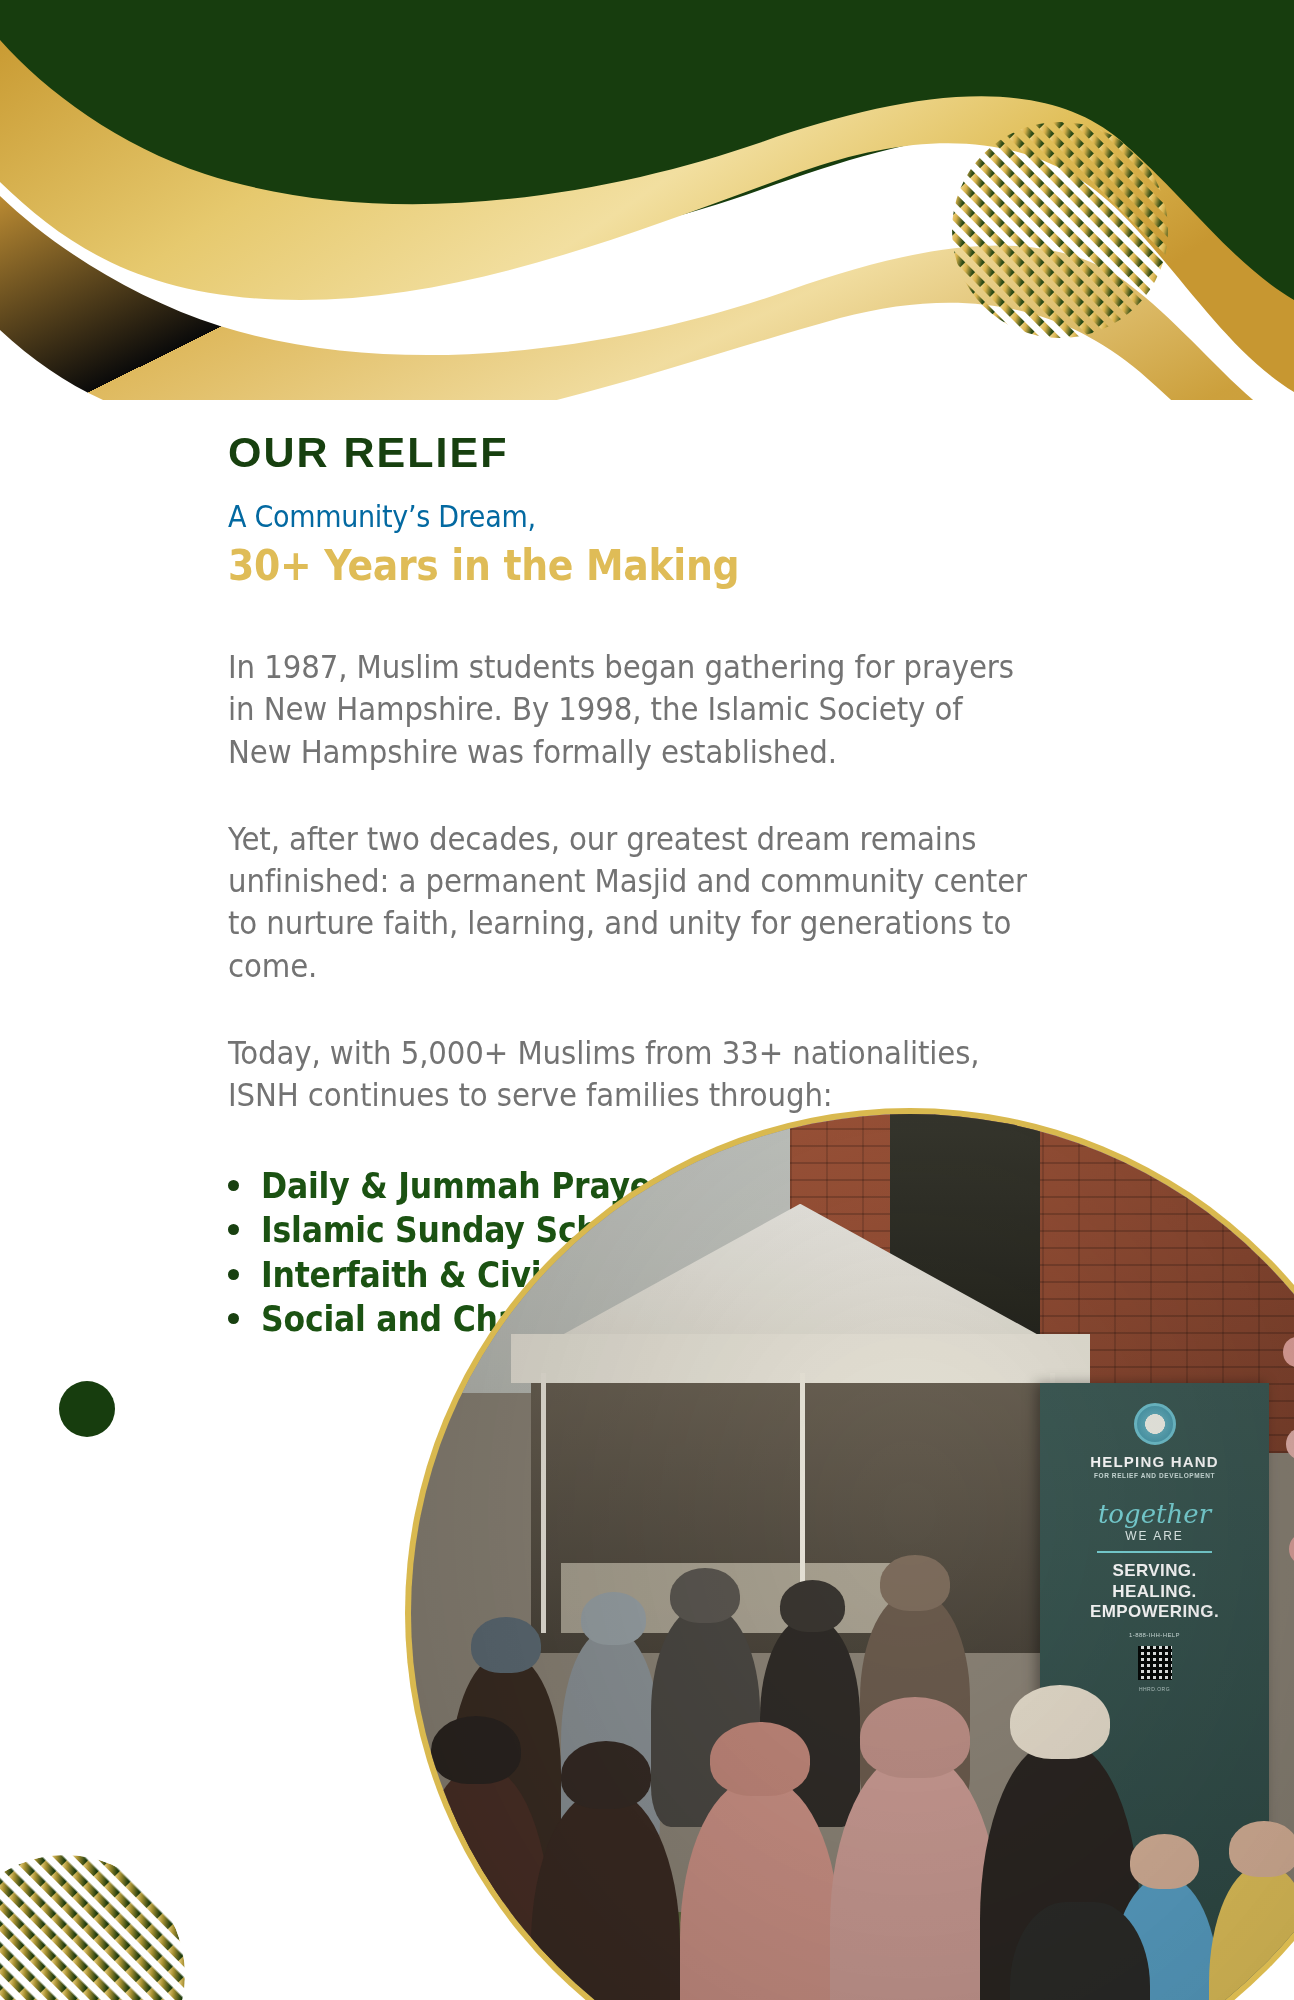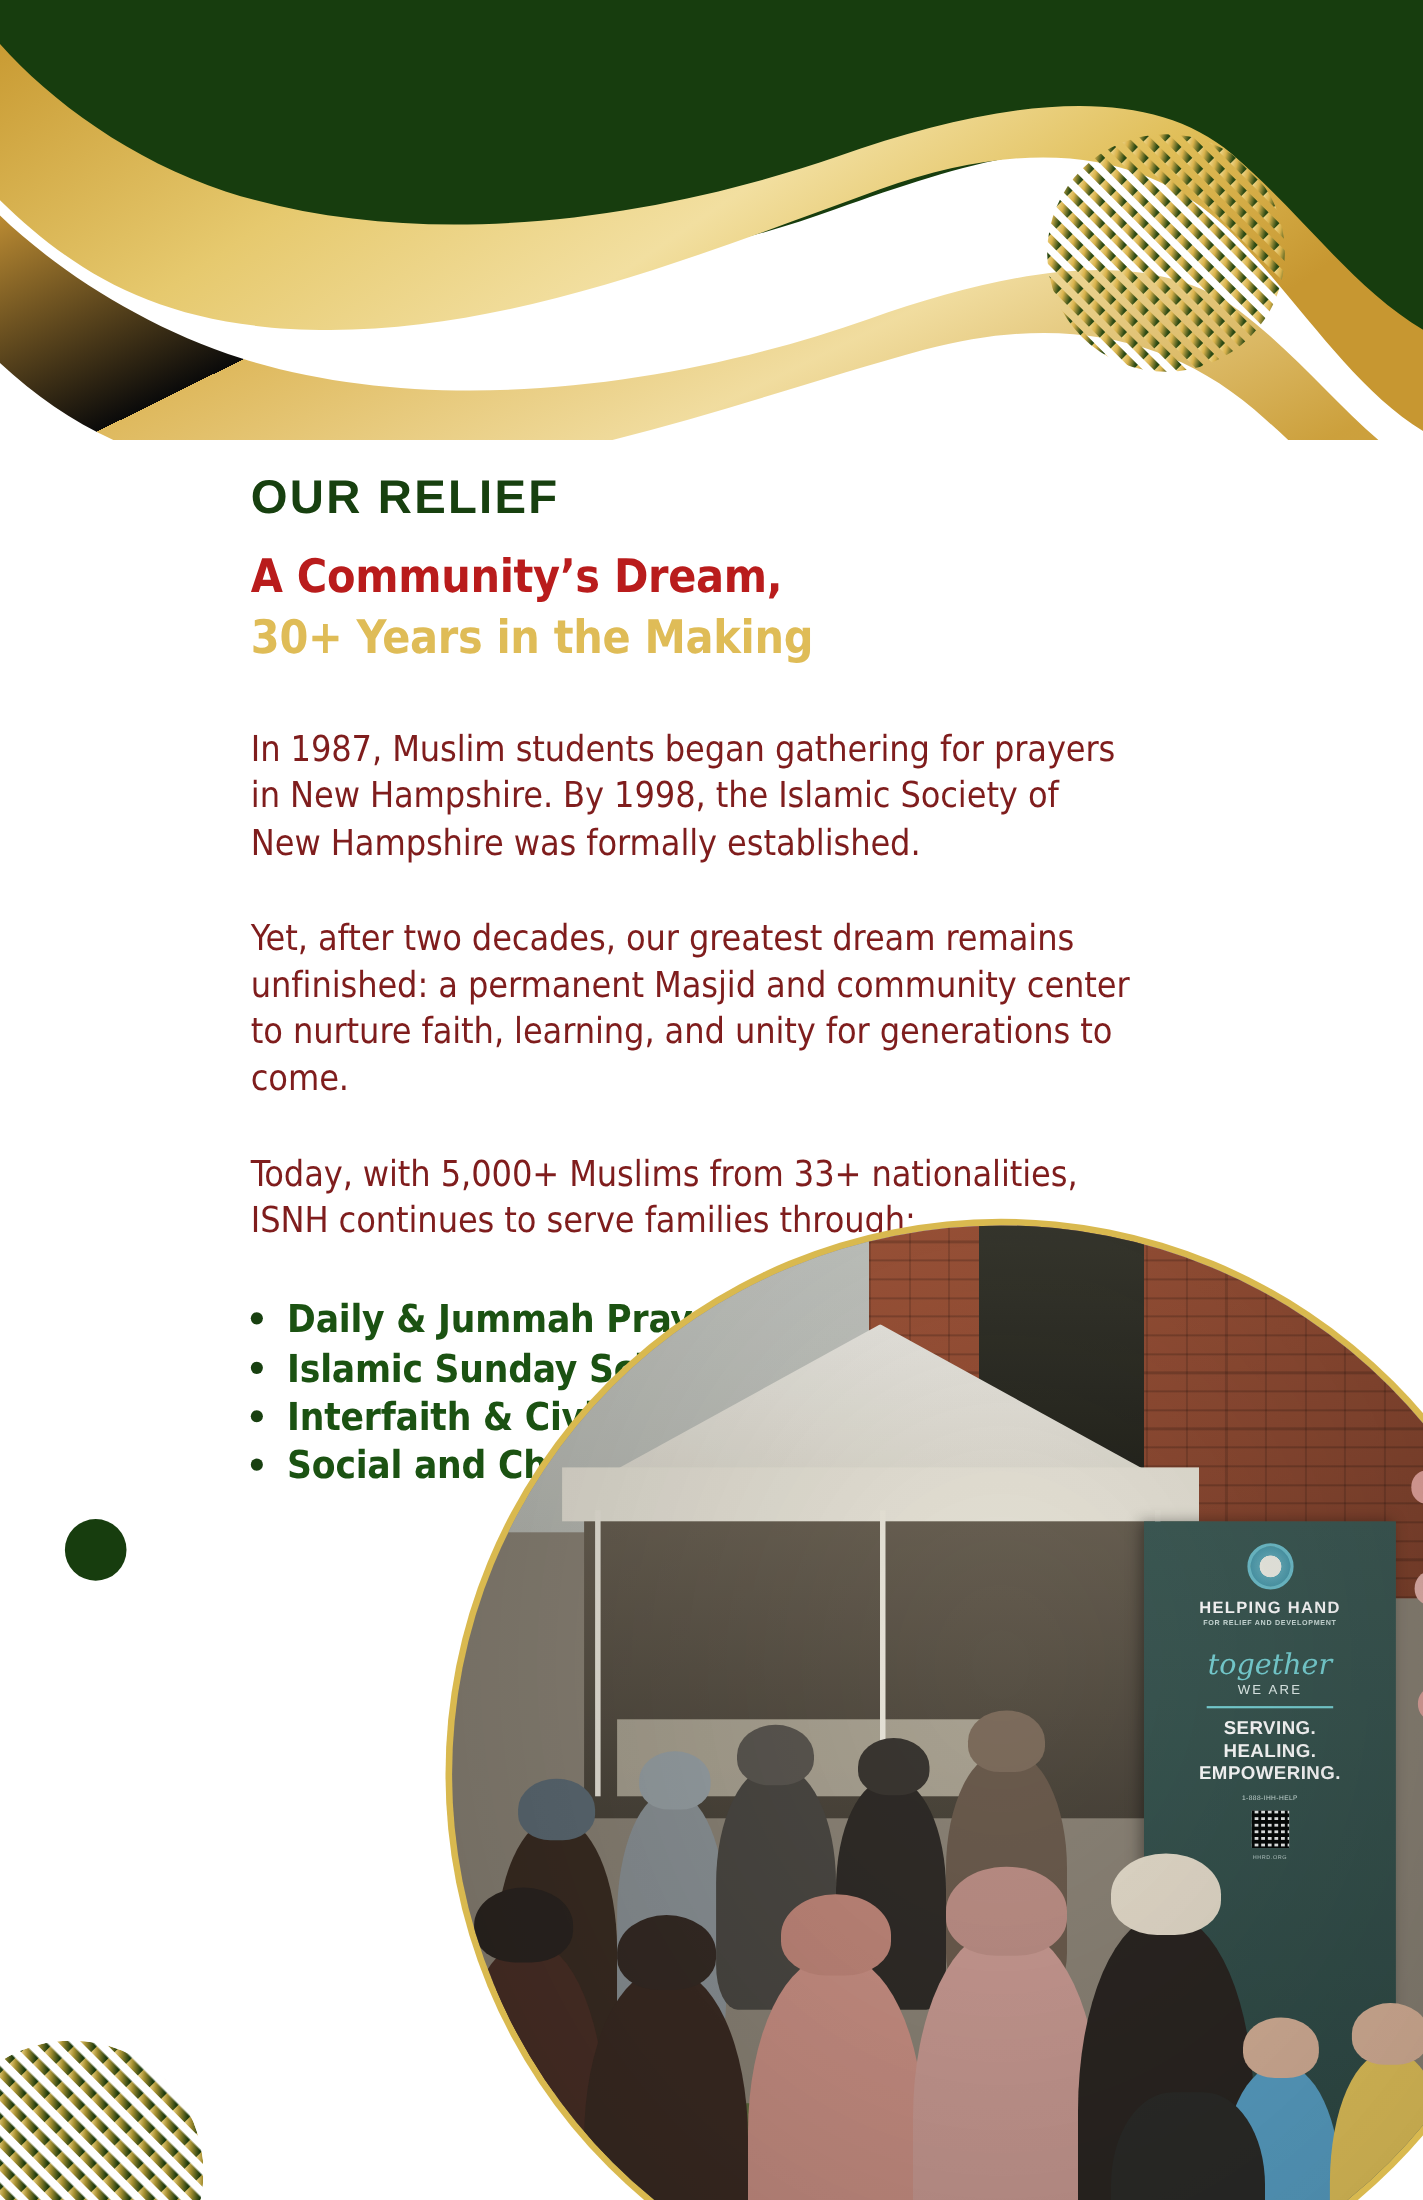--- a/index.html
+++ b/index.html
@@ -43,42 +43,42 @@
     font-size: 43px;
     font-weight: 700;
     letter-spacing: 2.0px;
     color: #17400F;
     line-height: 1.05;
     margin-bottom: 24px;
   }
 
   .subtitle {
     font-family: "DejaVu Sans Condensed", "Liberation Sans", sans-serif;
-    font-size: 42px;
+    font-size: 30px;
     line-height: 1.18;
-    color: #b91c1c;
-    font-weight: 700;
+    color: #0369a1;
+    font-weight: 400;
     margin-bottom: 6px;
     letter-spacing: -0.3px;
   }
   .subtitle-bold {
     font-family: "DejaVu Sans Condensed", "Liberation Sans", sans-serif;
     font-size: 42px;
     line-height: 1.18;
     color: #DFBC57;
     font-weight: 700;
     letter-spacing: -0.3px;
   }
 
   .body-block {
     margin-top: 56px;
     font-family: "DejaVu Sans Condensed", "Liberation Sans", sans-serif;
     font-size: 32.5px;
     line-height: 1.30;
-    color: #7f1d1d;
+    color: #737373;
     font-weight: 400;
     letter-spacing: -0.1px;
     font-stretch: condensed;
   }
   .para { margin-bottom: 45px; max-width: 800px; }
   .para:last-child { margin-bottom: 0; }
 
   .bullets {
     margin-top: 48px;
     list-style: none;

